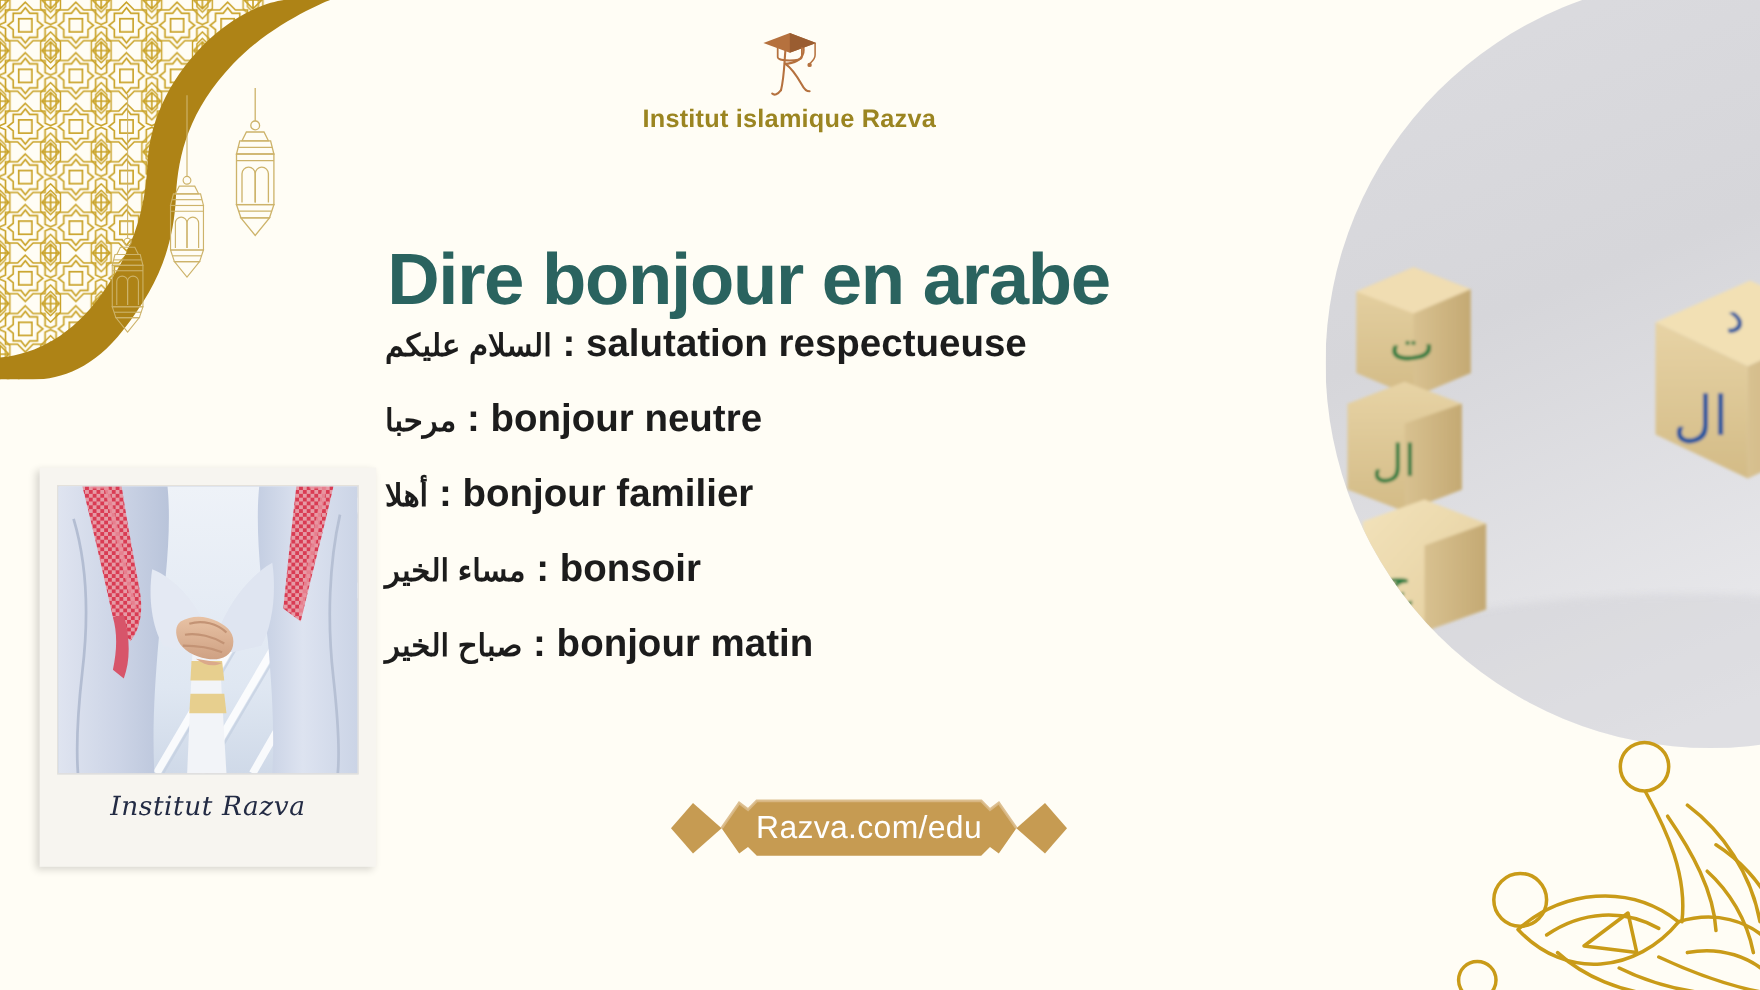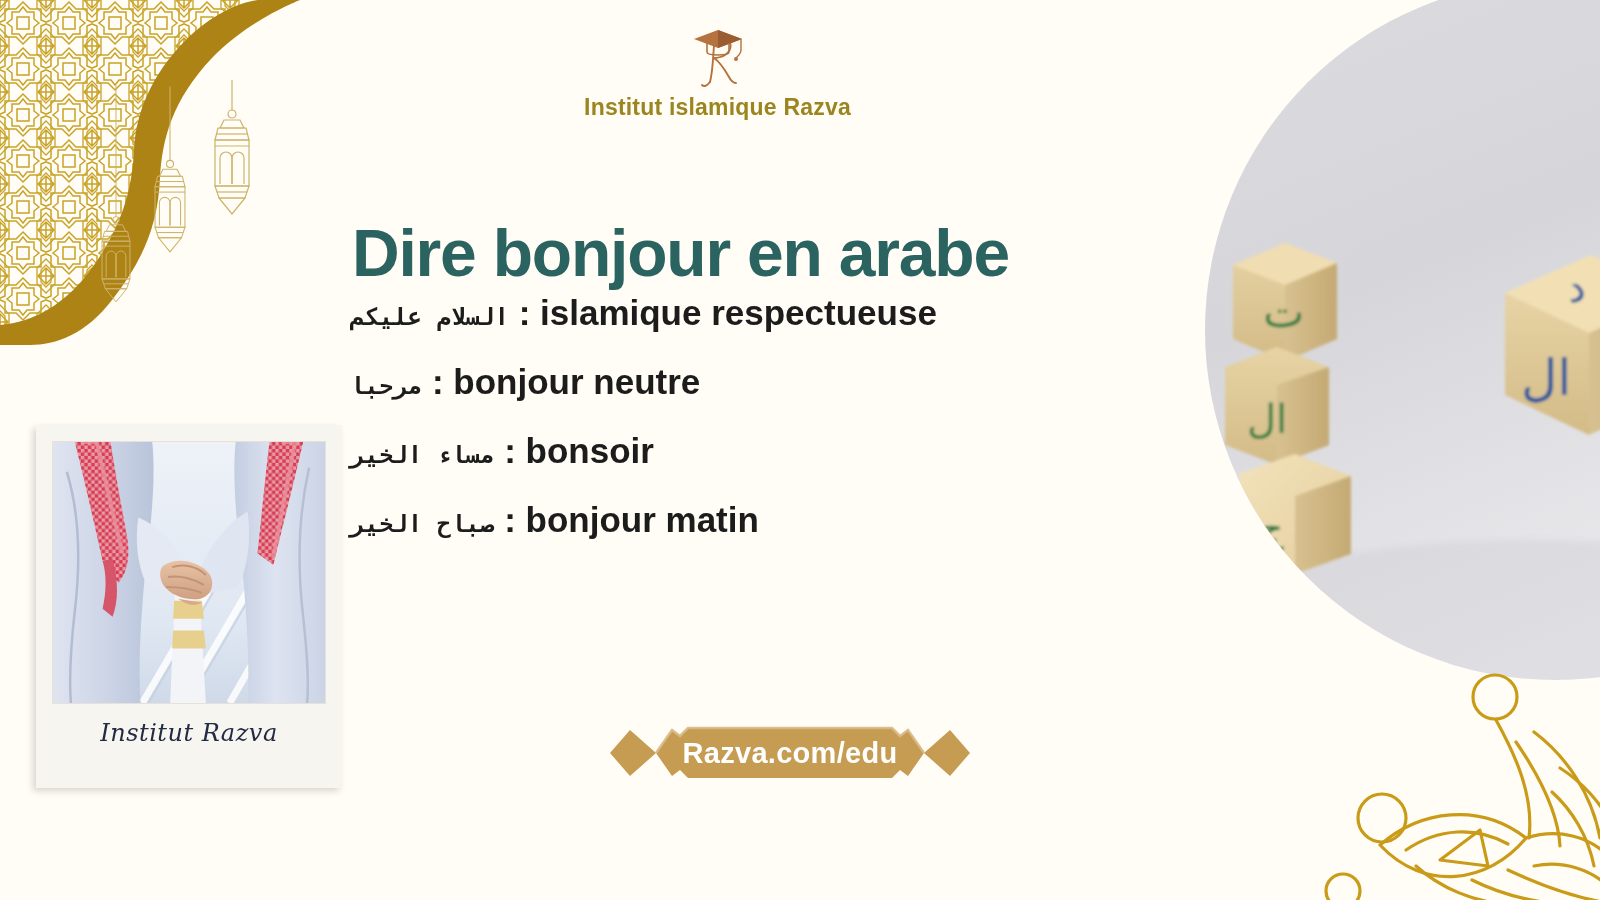--- a/index.html
+++ b/index.html
@@ -50,21 +50,21 @@
     margin-top:42px;
   }
 
   
   .phrases{ position:absolute; left:350px; top:295px; width:800px; }
   .phrase{
     font-size:35px; font-weight:bold; color:#1c1c1c;
     line-height:1.0; margin-bottom:33px; white-space:nowrap;
     font-family:"Liberation Sans", sans-serif;
   }
-  .phrase .ar{ font-size:24px;font-family:Liberation Mono, monospace; }
+  .phrase .ar{ font-size:28px; }
 
   
   .polaroid{
     position:absolute; left:36px; top:425px;
     width:306px; height:363px;
     background:#f7f5f0;
     box-shadow:-3px 3px 7px rgba(0,0,0,.16);
     padding:16px 16px 0 16px;
   }
   .polaroid .photo{
@@ -81,21 +81,21 @@
   }
 
   
   .cta{
     position:absolute; left:610px; top:714px;
     width:360px; height:78px;
     display:flex; align-items:center; justify-content:center;
   }
   .cta .label{
     position:relative; z-index:2;
-    color:#ffffff; font-size:29px; font-weight:bold;
+    color:#ffffff; font-size:29px; font-weight:normal;
     letter-spacing:.3px;
     font-family:"Liberation Sans", sans-serif;
   }
   .cta svg{ position:absolute; inset:0; }
 </style>
 </head>
 <body>
 
 <div id="stage">
 
@@ -316,24 +316,27 @@
         <circle cx="53" cy="31" r="2" fill="#b5713e"></circle>
       </g>
     </svg>
     <div class="logo-text">Institut islamique Razva</div>
   </div>
 
   <h1 class="headline">Dire bonjour en arabe</h1>
 
   <div class="phrases">
     <div class="phrase">
-      <span class="ar">السلام عليكم</span><span> : </span><span>islamique respectueuse</span>
+      <span class="ar">السلام عليكم</span><span> : </span><span>salutation respectueuse</span>
     </div>
     <div class="phrase">
       <span class="ar">مرحبا</span><span> : </span><span>bonjour neutre</span>
+    </div>
+    <div class="phrase">
+      <span class="ar">أهلا</span><span> : </span><span>bonjour familier</span>
     </div>
     <div class="phrase">
       <span class="ar">مساء الخير</span><span> : </span><span>bonsoir</span>
     </div>
     <div class="phrase">
       <span class="ar">صباح الخير</span><span> : </span><span>bonjour matin</span>
     </div>
   </div>
 
   <div class="polaroid">

